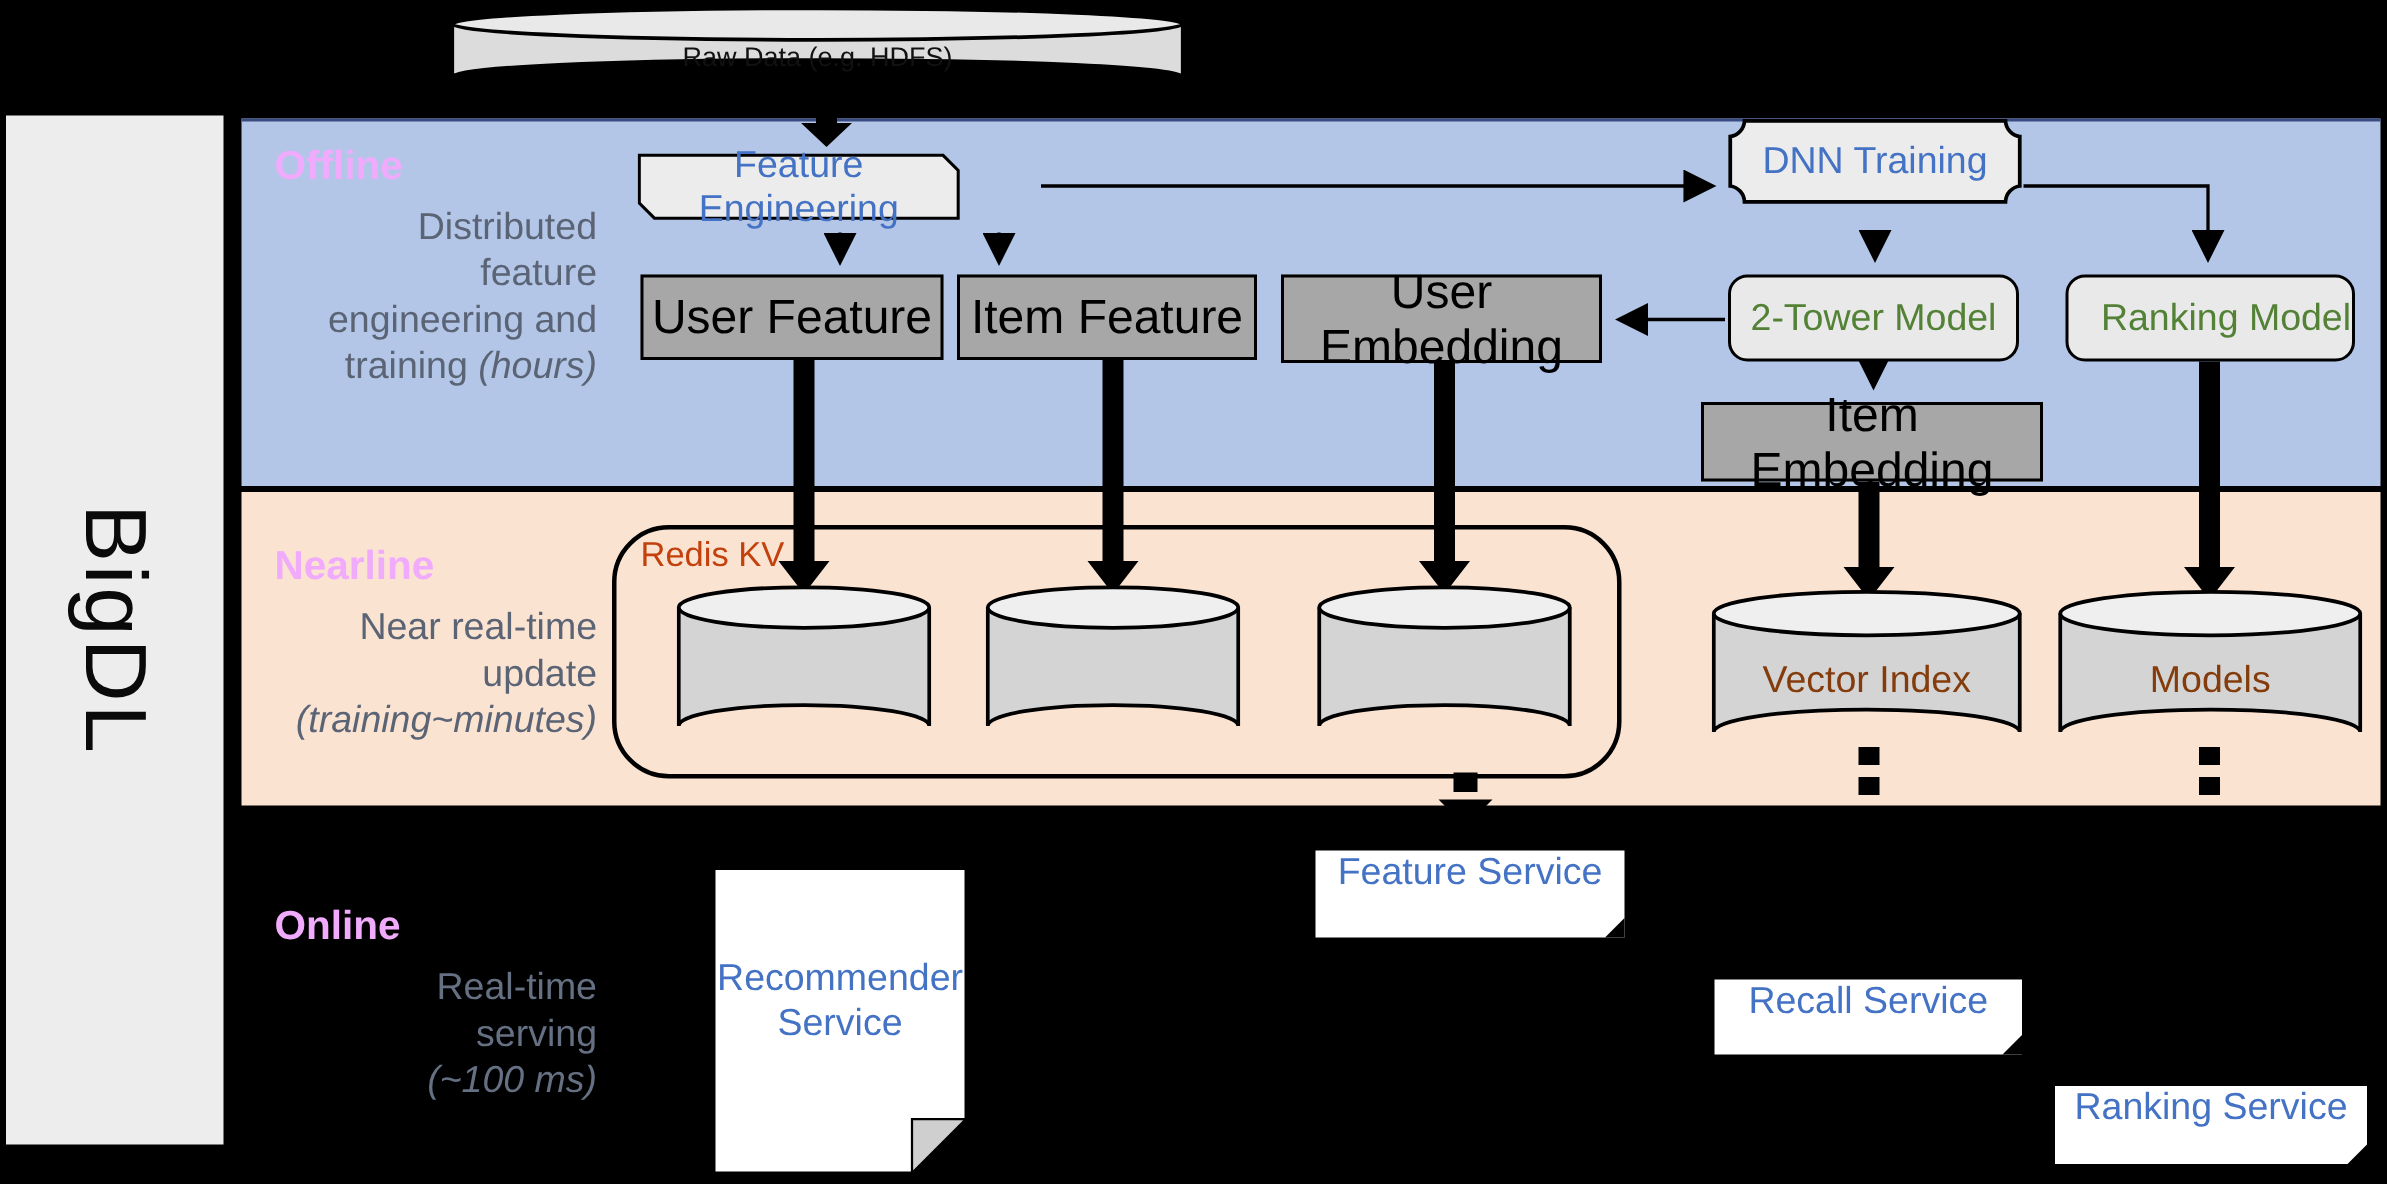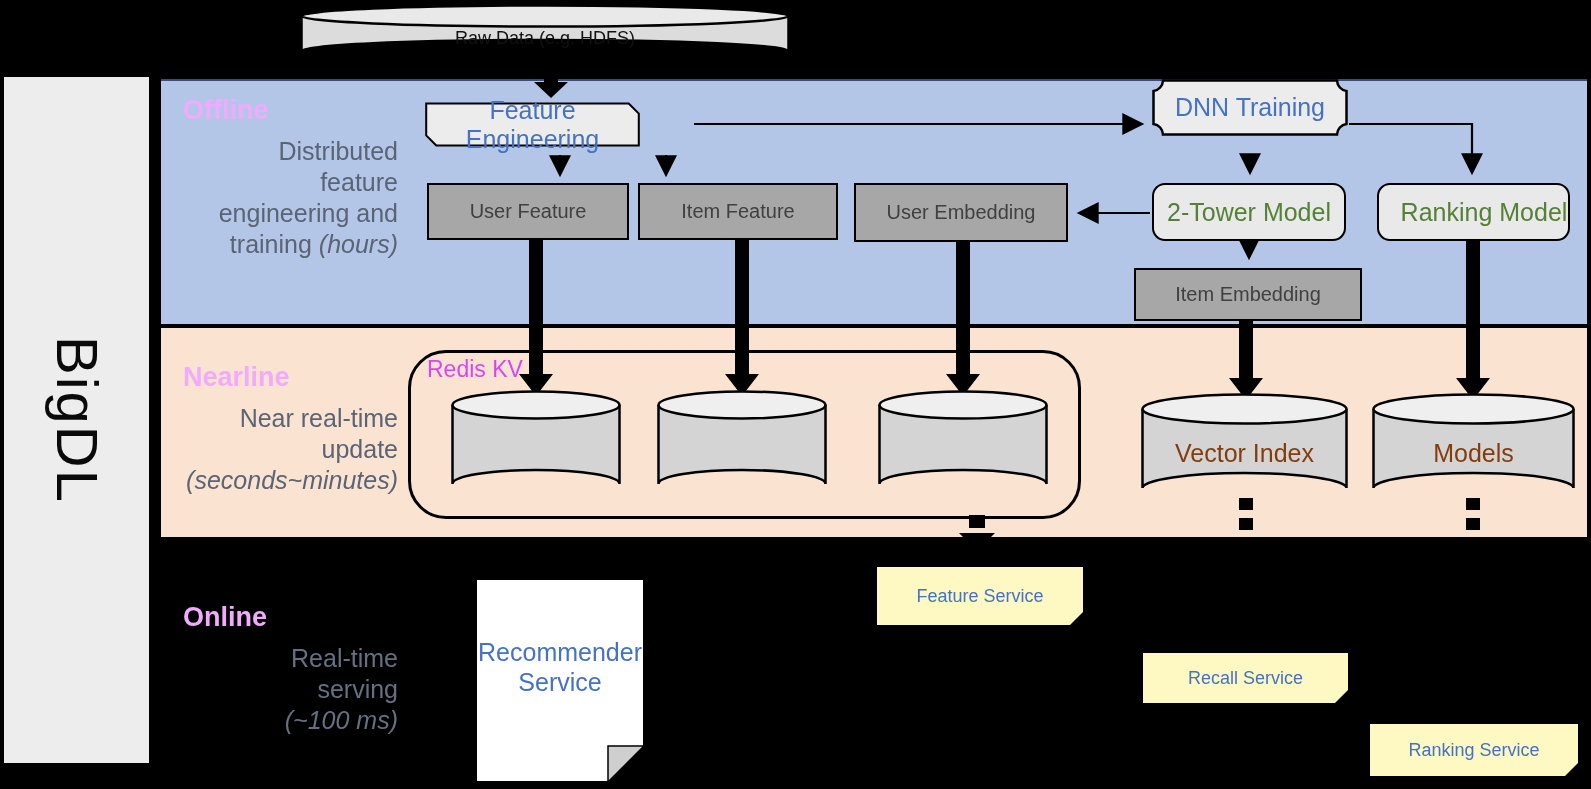--- a/index.html
+++ b/index.html
@@ -20,33 +20,33 @@
   .lane-label{position:absolute;left:183px;width:215px;}
   .lane-label h2{margin:0 0 10px 0;font-size:27px;font-weight:600;color:#f0abfc;}
   .lane-label p{margin:0;font-size:25px;line-height:31px;color:#5a6475;text-align:right;}
   .lane-label.online p{color:#657083;}
   .it{font-style:italic;}
 
   
   .node{position:absolute;display:flex;align-items:center;justify-content:center;text-align:center;box-sizing:border-box;}
   .node .lbl{position:relative;z-index:2;}
 
-  .box-gray{background:#a7a7a7;border:2.5px solid #000;font-size:20px;color:#404040;}
+  .box-gray{background:#a7a7a7;border:2.5px solid #000;font-size:32px;color:#000000;}
   .box-model{background:#e9e9e9;border:2.5px solid #000;border-radius:13px;font-size:25px;color:#538135;}
   .shape-node svg{position:absolute;left:0;top:0;width:100%;height:100%;}
   .blue-txt{color:#4472c4;}
 
   .redis-box{position:absolute;left:408px;top:350px;width:667px;height:163px;border:3px solid #000;border-radius:38px;}
-  .redis-lbl{position:absolute;left:427px;top:356px;font-size:23px;color:#d946ef;}
+  .redis-lbl{position:absolute;left:427px;top:356px;font-size:23px;color:#c2410c;}
 
   .cyl-lbl{position:absolute;left:0;top:0;width:100%;height:100%;display:flex;align-items:center;justify-content:center;
            font-size:25px;color:#843c0c;padding-top:8px;box-sizing:border-box;}
 
-  .svc{position:absolute;background:#fef9c3;display:flex;align-items:center;justify-content:center;
-       font-size:18px;color:#4472c4;}
+  .svc{position:absolute;background:#ffffff;display:flex;justify-content:center;
+       font-size:25px;color:#4472c4;}
   .fold{position:absolute;right:0;bottom:0;width:0;height:0;
         border-left:13px solid transparent;border-bottom:13px solid #000;}
 
   .overlay{position:absolute;left:0;top:0;z-index:1;pointer-events:none;}
   .node,.redis-box,.redis-lbl,.lane-label,.svc{z-index:2;}
 </style>
 </head>
 <body>
 
 <div class="canvas">
@@ -66,21 +66,21 @@
       <span>engineering and</span><br>
       <span>training </span><span class="it">(hours)</span>
     </p>
   </div>
 
   <div class="lane-label" style="top:362px;">
     <h2>Nearline</h2>
     <p>
       <span>Near real-time</span><br>
       <span>update</span><br>
-      <span class="it">(seconds~minutes)</span>
+      <span class="it">(training~minutes)</span>
     </p>
   </div>
 
   <div class="lane-label online" style="top:602px;">
     <h2>Online</h2>
     <p>
       <span>Real-time</span><br>
       <span>serving</span><br>
       <span class="it">(~100 ms)</span>
     </p>

